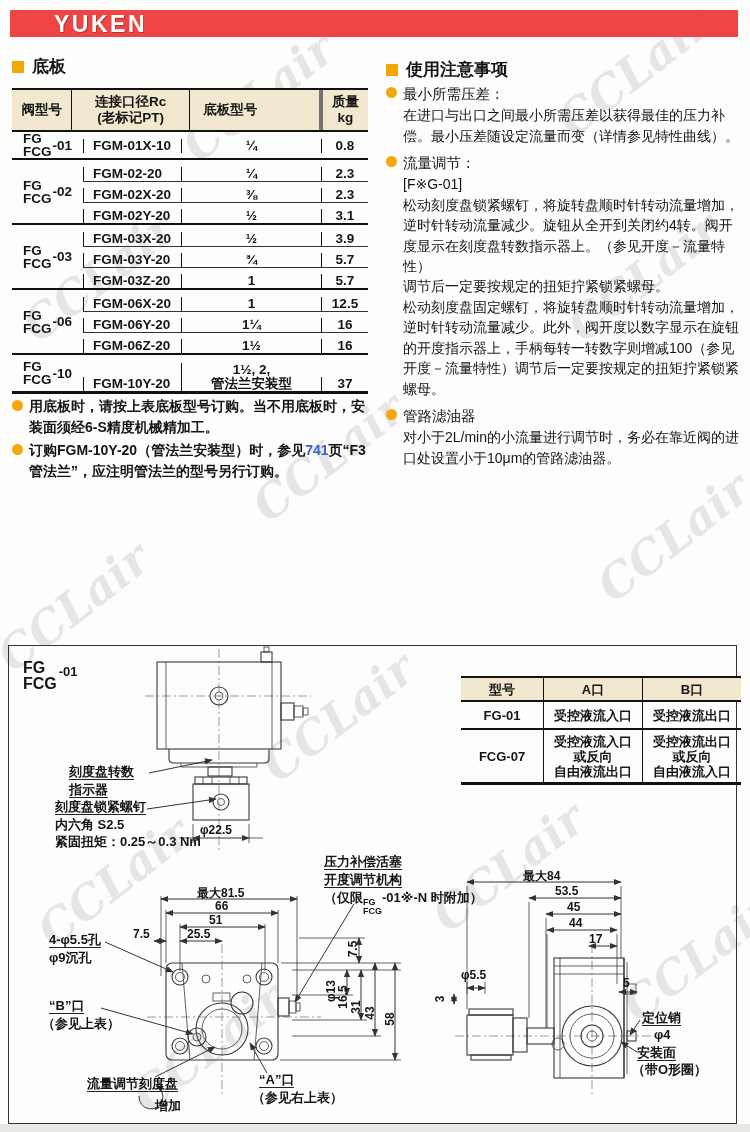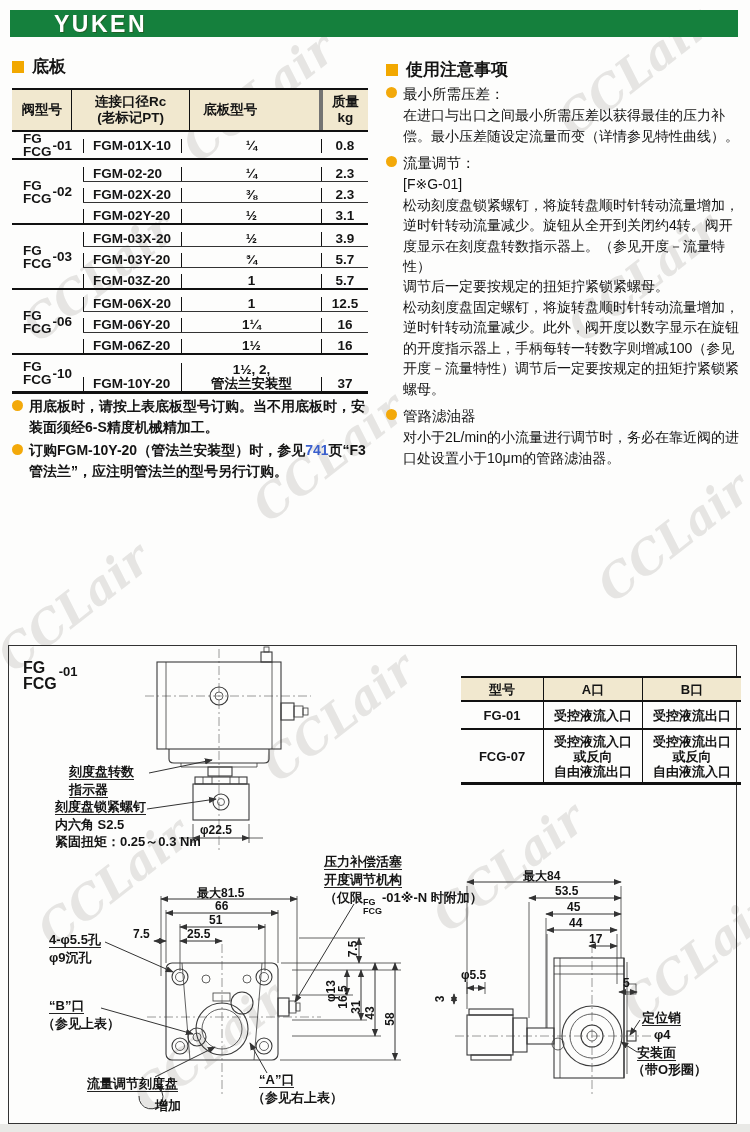--- a/index.html
+++ b/index.html
@@ -3,21 +3,21 @@
 <meta charset="utf-8">
 <style>
   html,body{margin:0;padding:0;background:#ffffff;}
   #page{position:relative;width:750px;height:1132px;background:#fdfdfc;overflow:hidden;
         font-family:"Liberation Sans","DejaVu Sans",sans-serif;color:#141414;}
   .wm{position:absolute;color:#d7d6d3;opacity:.6;font:italic 700 46px "DejaVu Serif",serif;
       transform:rotate(-38deg);white-space:nowrap;pointer-events:none;z-index:0;}
   .layer{position:absolute;inset:0;z-index:1;}
 
   
-  .banner{position:absolute;left:10px;top:10px;width:728px;height:27px;background:#15803d;}
+  .banner{position:absolute;left:10px;top:10px;width:728px;height:27px;background:#ef4444;}
   .brand{position:absolute;left:44px;top:1px;color:#ffffff;font-weight:700;font-size:23px;
          letter-spacing:2.5px;text-shadow:1px 1px 0 rgba(60,40,0,.35);}
 
   
   .sec{position:absolute;display:flex;align-items:center;gap:8px;font-size:17px;font-weight:700;}
   .sq{width:12px;height:12px;background:#f2a800;flex:none;}
 
   
   .bp{position:absolute;left:12px;top:88px;width:356px;border-top:2px solid #111;
       border-bottom:3px solid #111;font-size:13.5px;font-weight:700;}

